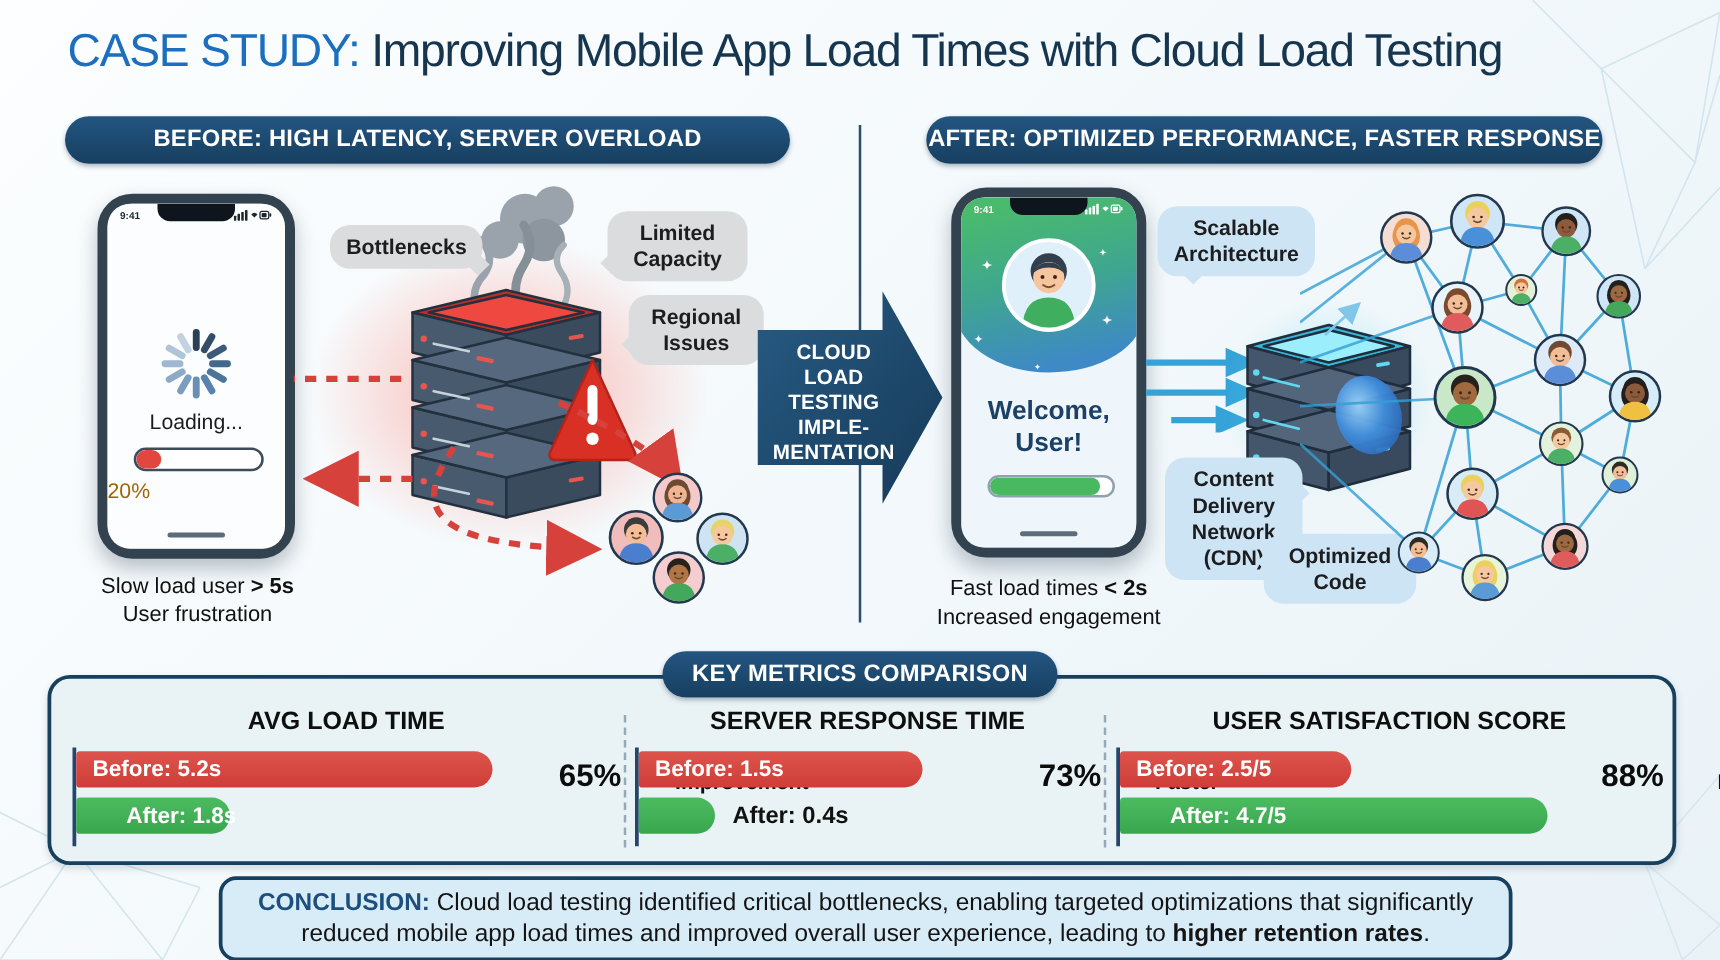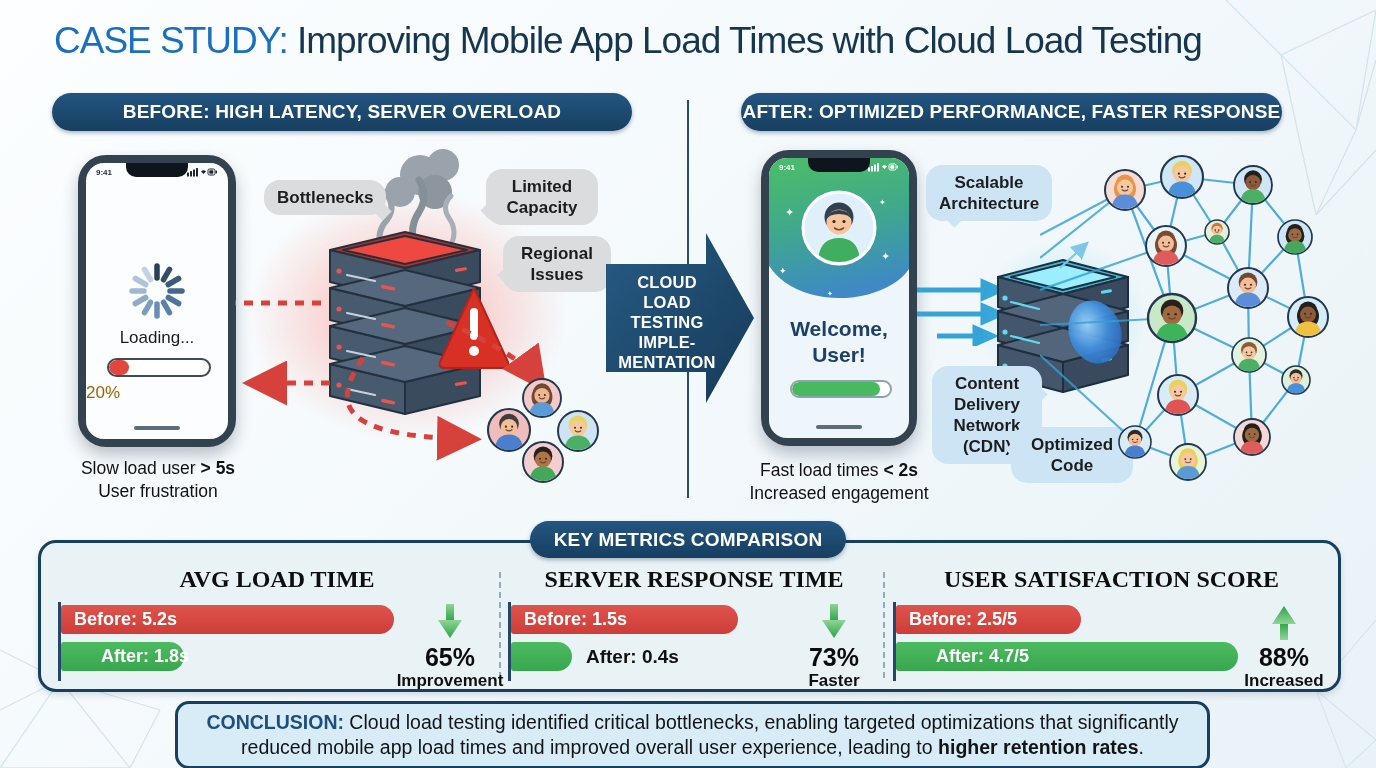--- a/index.html
+++ b/index.html
@@ -79,29 +79,29 @@
   #trans-text{left:612px;top:272px;width:110px;z-index:3;color:#fff;font-weight:bold;
     font-size:16.5px;line-height:20px;text-align:center;letter-spacing:.2px;}
 
   
   #metrics-box{left:38px;top:540px;width:1297px;height:146px;background:#e9f3f6;
     border:3px solid #17405f;border-radius:18px;box-shadow:0 3px 6px rgba(20,50,80,.15);}
   #metrics-pill{left:530px;top:521px;width:316px;height:37px;z-index:2;}
   .sep{border-left:2px dashed #93aaba;height:106px;top:572px;}
   #sep1{left:499px;} #sep2{left:883px;}
   .metric{top:566px;}
-  .m-title{text-align:center;font-weight:bold;font-size:24px;color:#0e0e0e;margin-bottom:9px;font-family:Liberation Serif, serif;}
+  .m-title{text-align:center;font-weight:bold;font-size:20px;color:#0e0e0e;margin-bottom:9px;}
   .m-row{display:flex;align-items:flex-start;}
   .m-track{flex:1;border-left:3px solid #24466b;position:relative;height:76px;padding-top:3px;}
   .bar{height:29px;border-radius:3px 15px 15px 3px;display:flex;align-items:center;
     font-weight:bold;font-size:18px;color:#fff;padding-left:13px;box-sizing:border-box;white-space:nowrap;}
   .bar.before{background:linear-gradient(180deg,#dd544c,#cf3d38);margin-bottom:8px;}
   .bar.after{background:linear-gradient(180deg,#4cbb60,#37a64e);padding-left:40px;}
   .out-label{position:absolute;left:calc(100% + 14px);top:0;color:#111;font-weight:bold;font-size:19px;line-height:29px;}
-  .m-change{width:92px;display:flex;flex-direction:column;align-items:center;padding-top:2px;}
+  .m-change{width:92px;display:flex;align-items:flex-end;padding-top:2px;gap:43px;}
   .m-pct{font-weight:bold;font-size:25px;color:#0c0c0c;margin-top:3px;}
   .m-word{font-weight:bold;font-size:17px;color:#101010;margin-top:-1px;white-space:nowrap;}
 
   
   #conclusion{left:175px;top:701px;width:1029px;height:62px;background:#d8ecf8;
     border:3px solid #17405f;border-radius:14px;display:flex;align-items:center;justify-content:center;}
   #conclusion .inner{text-align:center;font-size:19.5px;line-height:25px;color:#141414;padding:0 26px;}
   #conclusion .c-label{color:#1c4f7e;font-weight:bold;}
   #conclusion b{font-weight:bold;}
 

